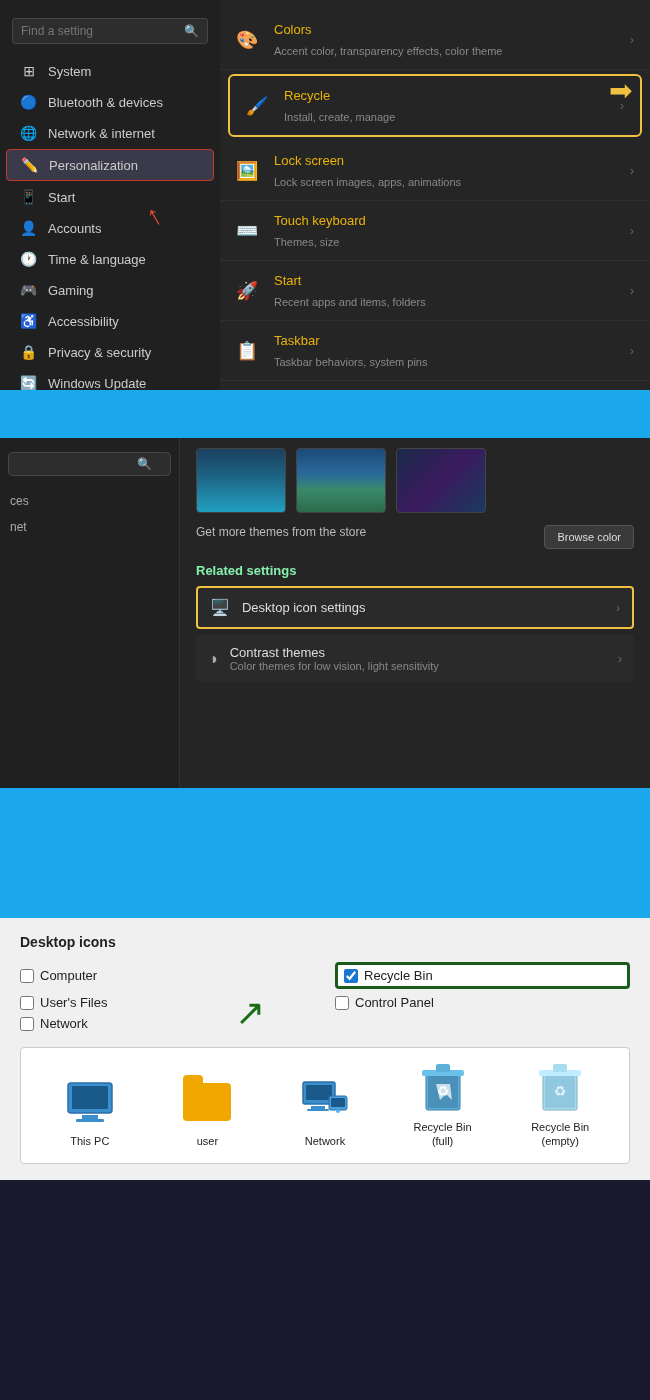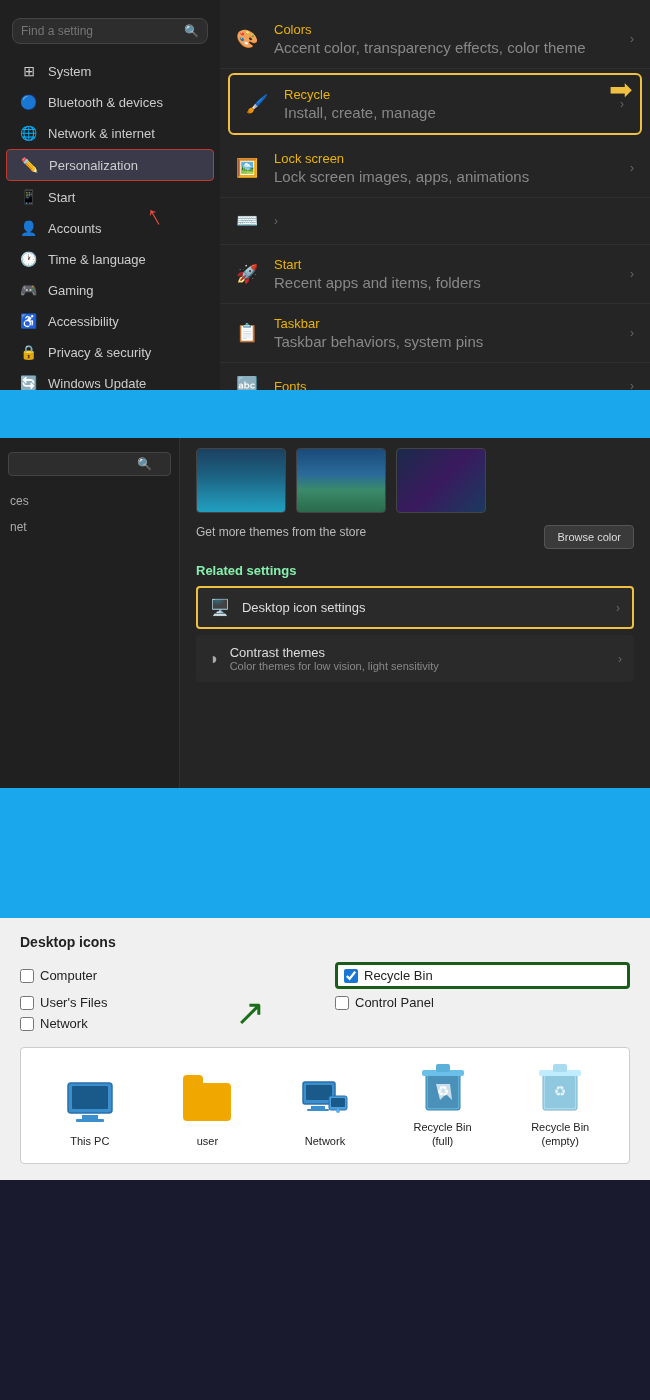--- a/index.html
+++ b/index.html
@@ -16,21 +16,21 @@
     .sidebar {
       width: 220px;
       background: #202020;
       padding: 10px 0;
       flex-shrink: 0;
     }
     .search-bar {
       margin: 8px 12px 12px 12px;
       background: #2d2d2d;
       border: 1px solid #444;
-      border-radius: 8px;
+      border-radius: 3px;
       display: flex;
       align-items: center;
       padding: 5px 8px;
     }
     .search-bar input {
       background: transparent;
       border: none;
       color: #ccc;
       font-size: 12px;
       outline: none;
@@ -70,21 +70,21 @@
       gap: 14px;
     }
     .settings-item.highlighted {
       border: 2px solid #f0c040;
       border-radius: 6px;
       margin: 4px 8px;
     }
     .settings-item-icon { font-size: 18px; color: #bbb; width: 24px; text-align: center; }
     .settings-item-text { flex: 1; }
     .settings-item-title { font-size: 13px; color: #eab308; font-weight: 400; }
-    .settings-item-sub { font-size: 15px; color: #888; margin-top: 2px; }
+    .settings-item-sub { font-size: 11px; color: #888; margin-top: 8px; }
     .chevron { color: #666; font-size: 12px; }
     .yellow-arrow {
       position: absolute;
       right: 10px;
       top: 0;
       color: #f0c040;
       font-size: 28px;
       transform: scaleX(-1);
     }
     .red-arrow {
@@ -363,20 +363,24 @@
       <span class="settings-item-icon">🖼️</span>
       <div class="settings-item-text">
         <div class="settings-item-title">Lock screen</div>
         <div class="settings-item-sub">Lock screen images, apps, animations</div>
       </div>
       <span class="chevron">›</span>
     </div>
 
     <div class="settings-item">
       <span class="settings-item-icon">⌨️</span>
+      <div class="settings-item-text">
+        <div class="settings-item-title">Touch keyboard</div>
+        <div class="settings-item-sub">Themes, size</div>
+      </div>
       <span class="chevron">›</span>
     </div>
 
     <div class="settings-item">
       <span class="settings-item-icon">🚀</span>
       <div class="settings-item-text">
         <div class="settings-item-title">Start</div>
         <div class="settings-item-sub">Recent apps and items, folders</div>
       </div>
       <span class="chevron">›</span>

